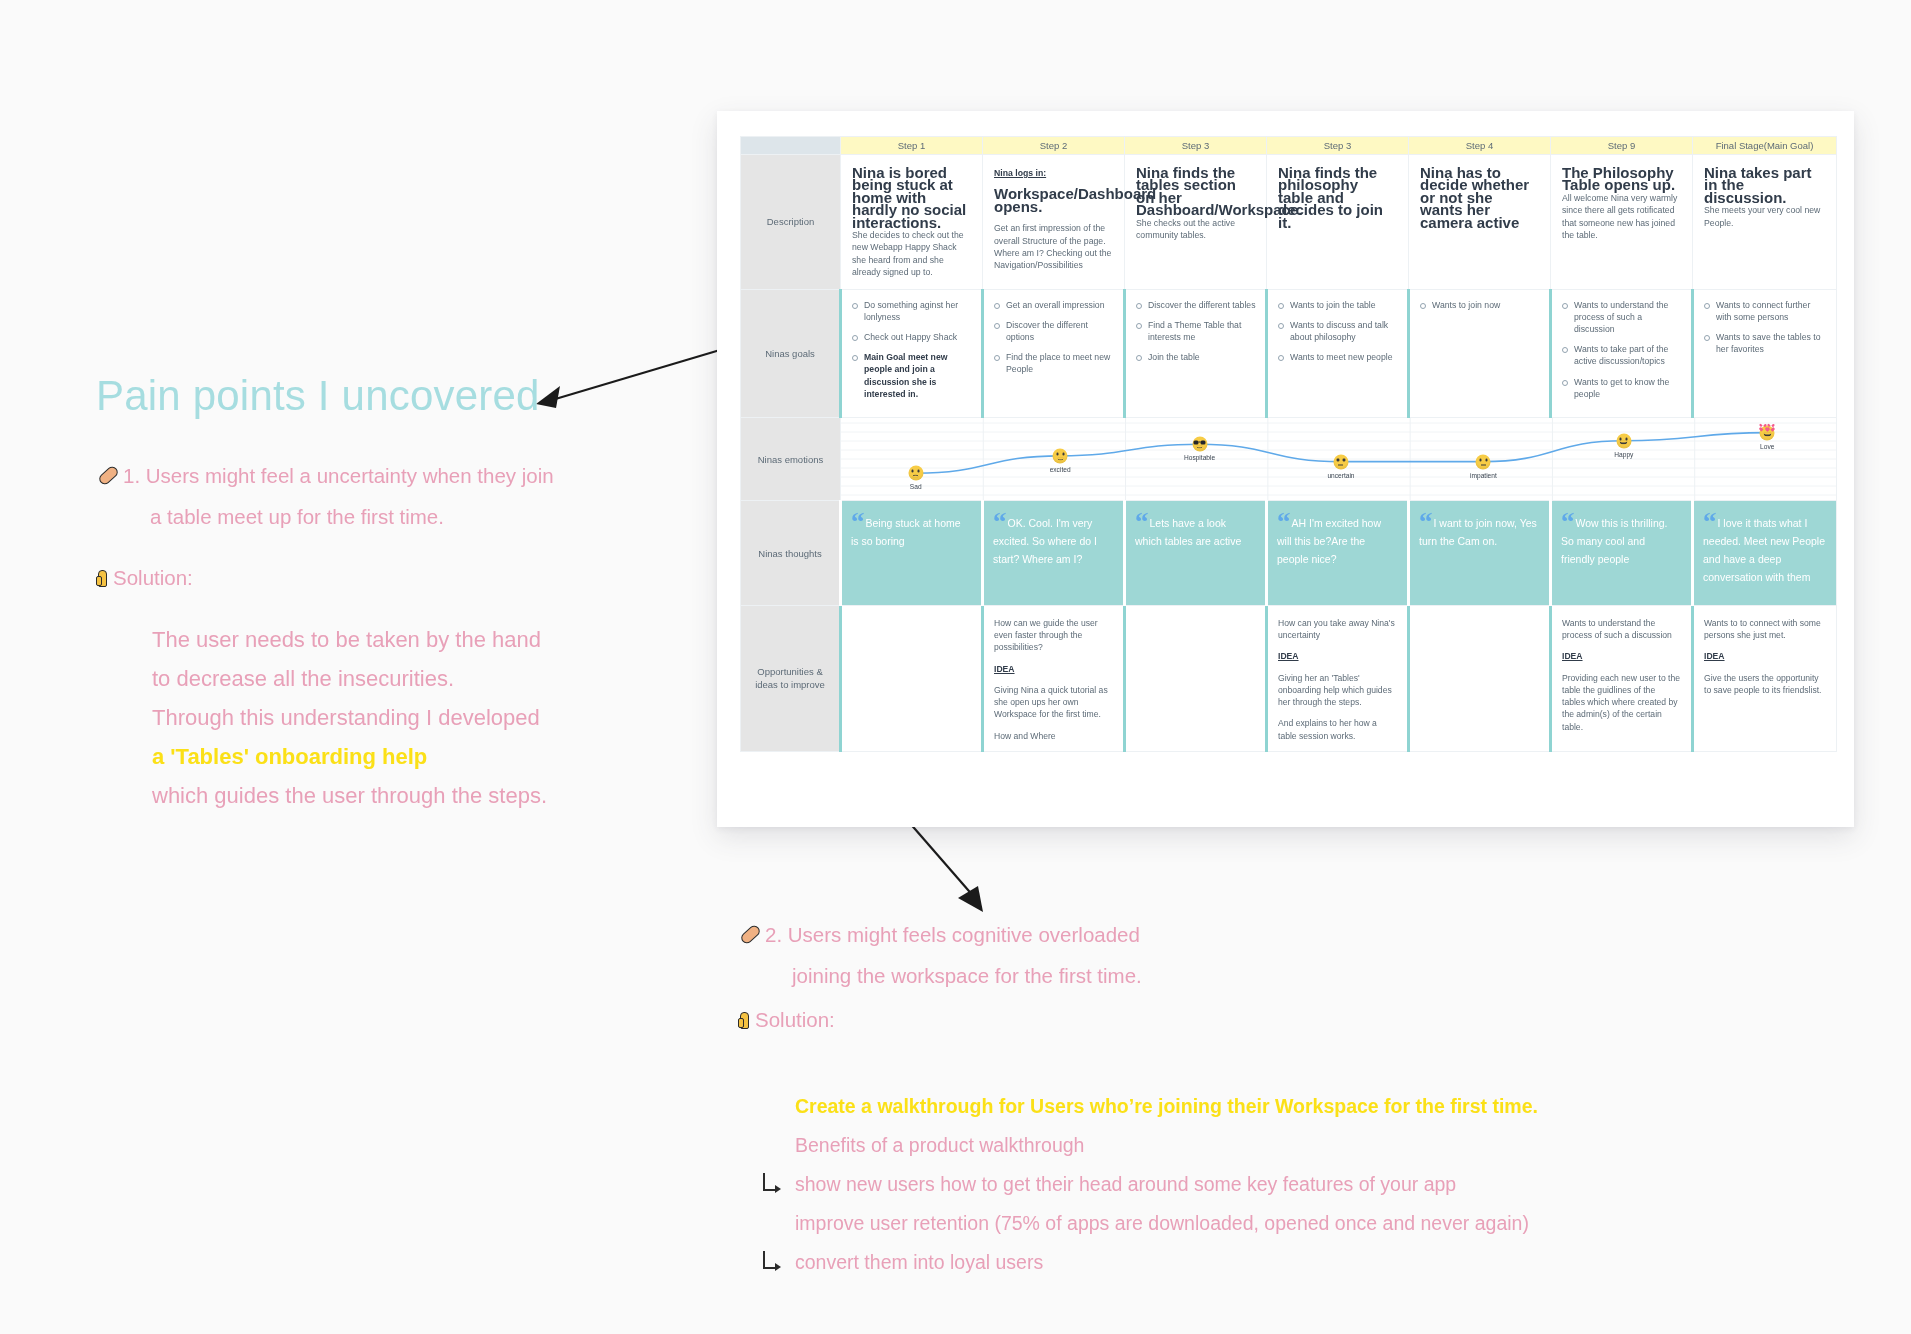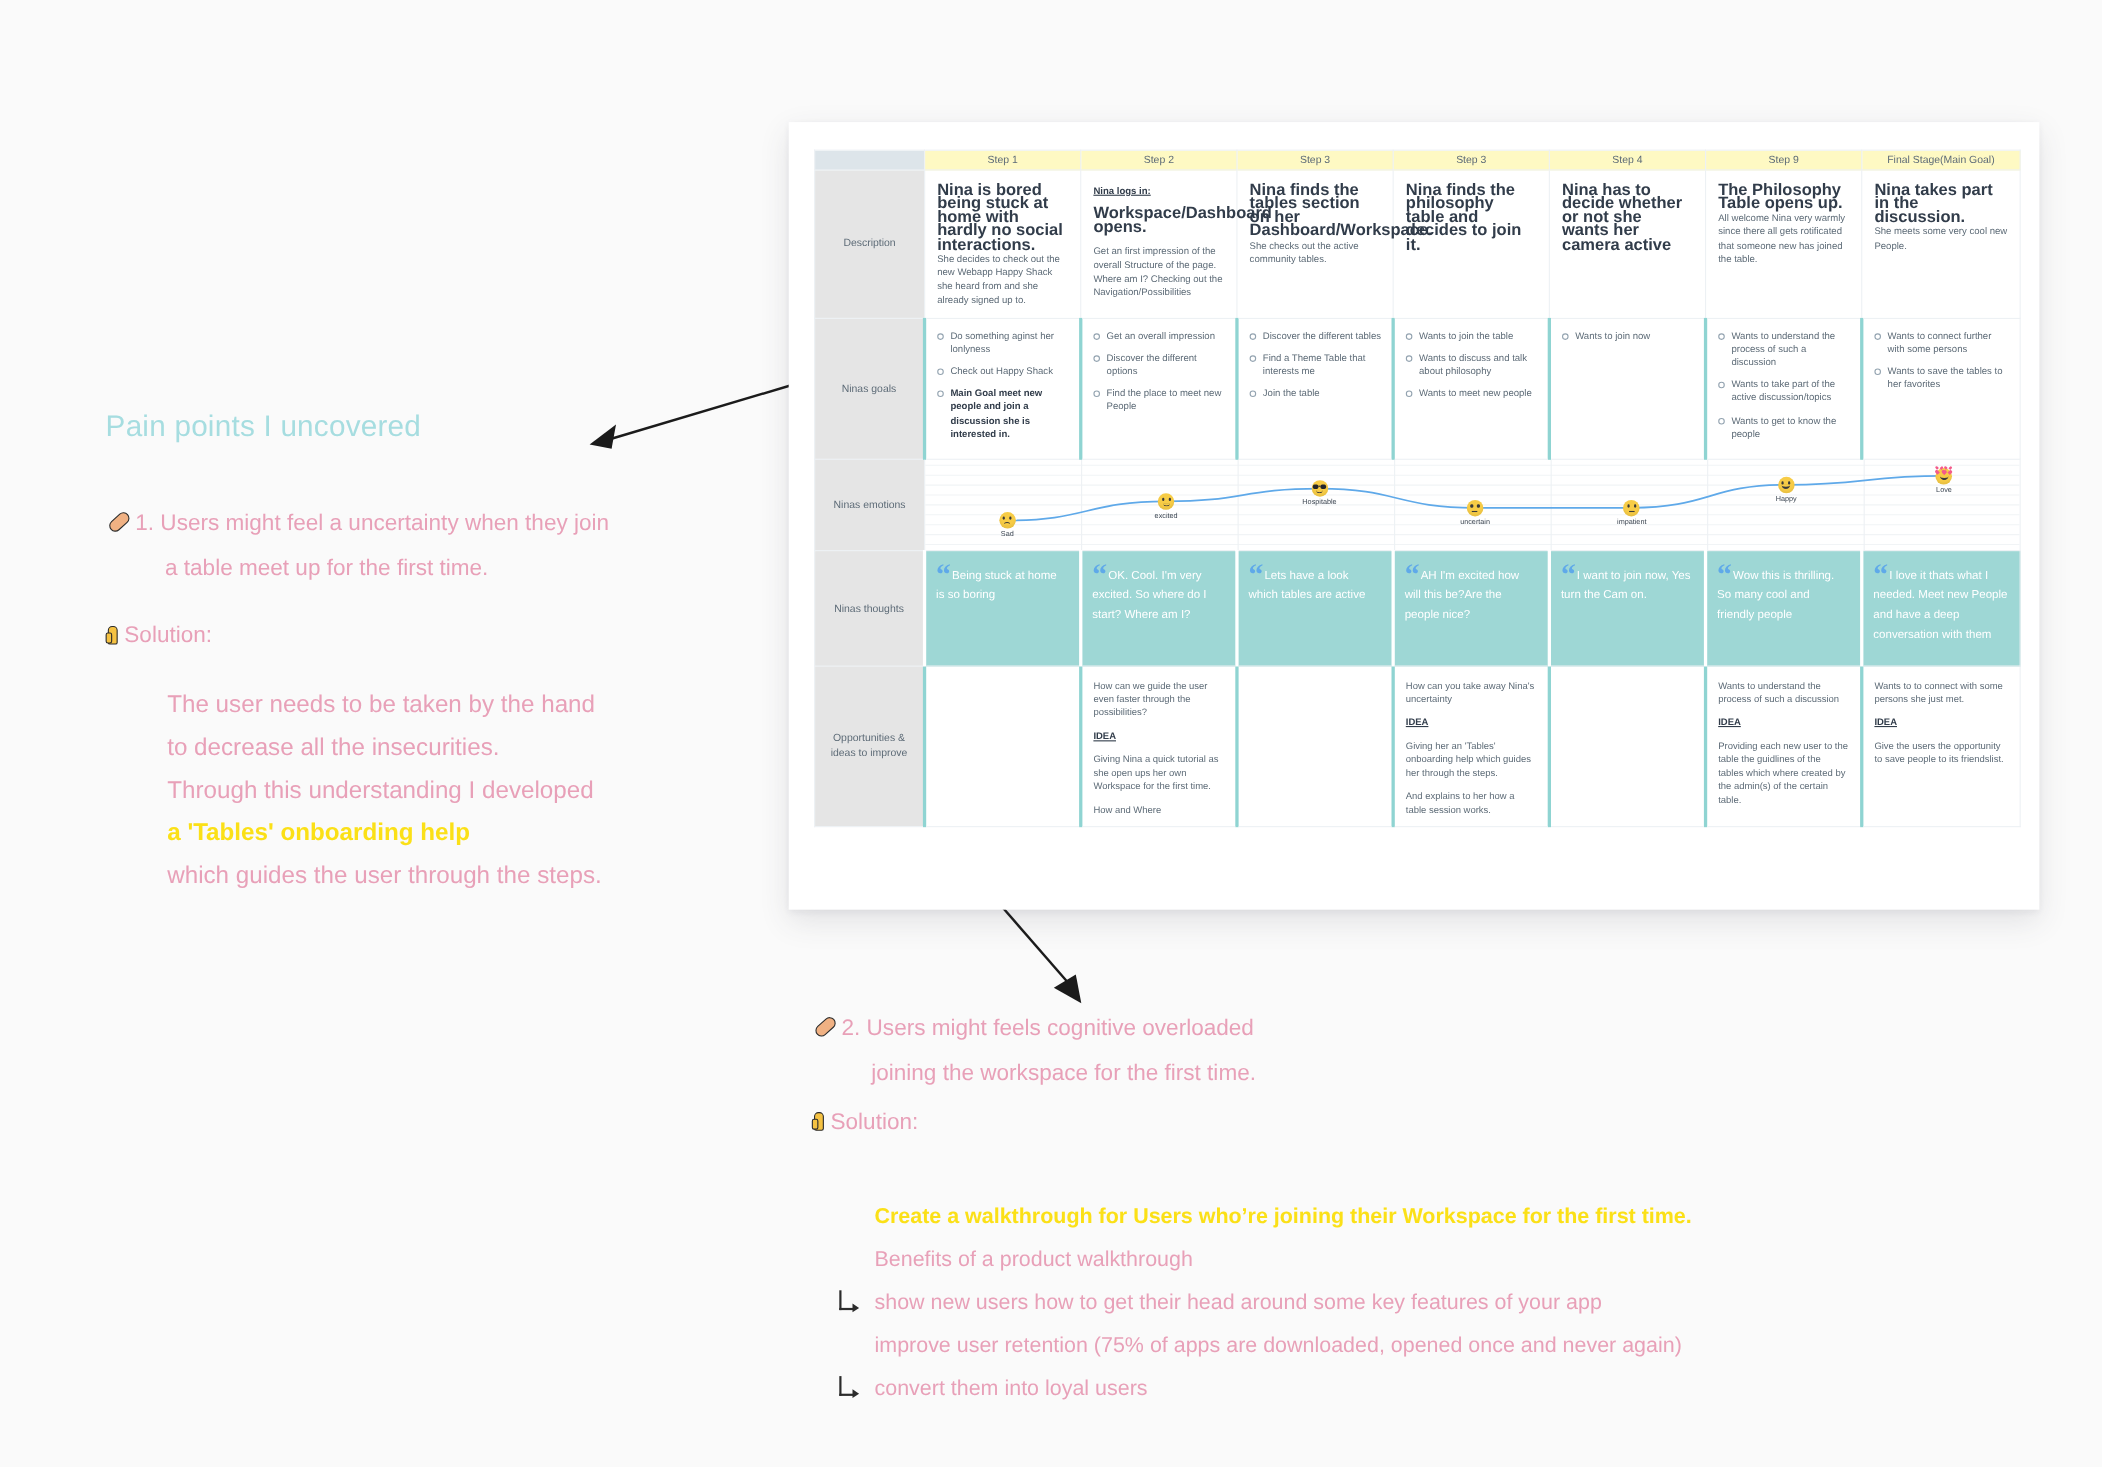--- a/index.html
+++ b/index.html
@@ -7,21 +7,21 @@
     width: 1911px; height: 1334px;
     background: #fafafa;
     font-family: "Liberation Sans", sans-serif;
     overflow: hidden;
   }
   #root { position: relative; width: 1911px; height: 1334px; }
 
   
   .pp-title {
     position: absolute; left: 96px; top: 372px;
-    font-size: 27px; color: #a6dde0; font-weight: 400;
+    font-size: 42px; color: #a6dde0; font-weight: 400;
     letter-spacing: .2px; white-space: nowrap;
   }
   .pp1 { position: absolute; left: 98px; top: 455px; width: 520px; }
   .pp-line { font-size: 20.5px; color: #e8a0b8; line-height: 41px; white-space: nowrap; }
   .pp-ind { padding-left: 52px; }
   .bandaid {
     display: inline-block; width: 21px; height: 21px; vertical-align: -4px;
     margin-right: 4px; position: relative;
   }
   .bandaid i {
@@ -291,21 +291,21 @@
             </td>
           <td class="desc" id="d4">
               <span class="b">Nina has to decide whether or not she wants her camera active</span>
             </td>
           <td class="desc" id="d5">
               <span class="b">The Philosophy Table opens up.</span>
               <span class="n">All welcome Nina very warmly since there all gets rotificated that someone new has joined the table.</span>
             </td>
           <td class="desc" id="d6">
               <span class="b">Nina takes part in the discussion.</span>
-              <span class="n">She meets some very cool new People.</span>
+              <span class="n">She meets your very cool new People.</span>
             </td>
         </tr>
 
         <tr style="height:102px">
           <td class="rowlabel">Ninas goals</td>
           <td class="goals" id="g0">
               <ul>
                 <li>Do something aginst her lonlyness</li>
                 <li>Check out Happy Shack</li>
                 <li class="bold">Main Goal meet new people and join a discussion she is interested in.</li>

